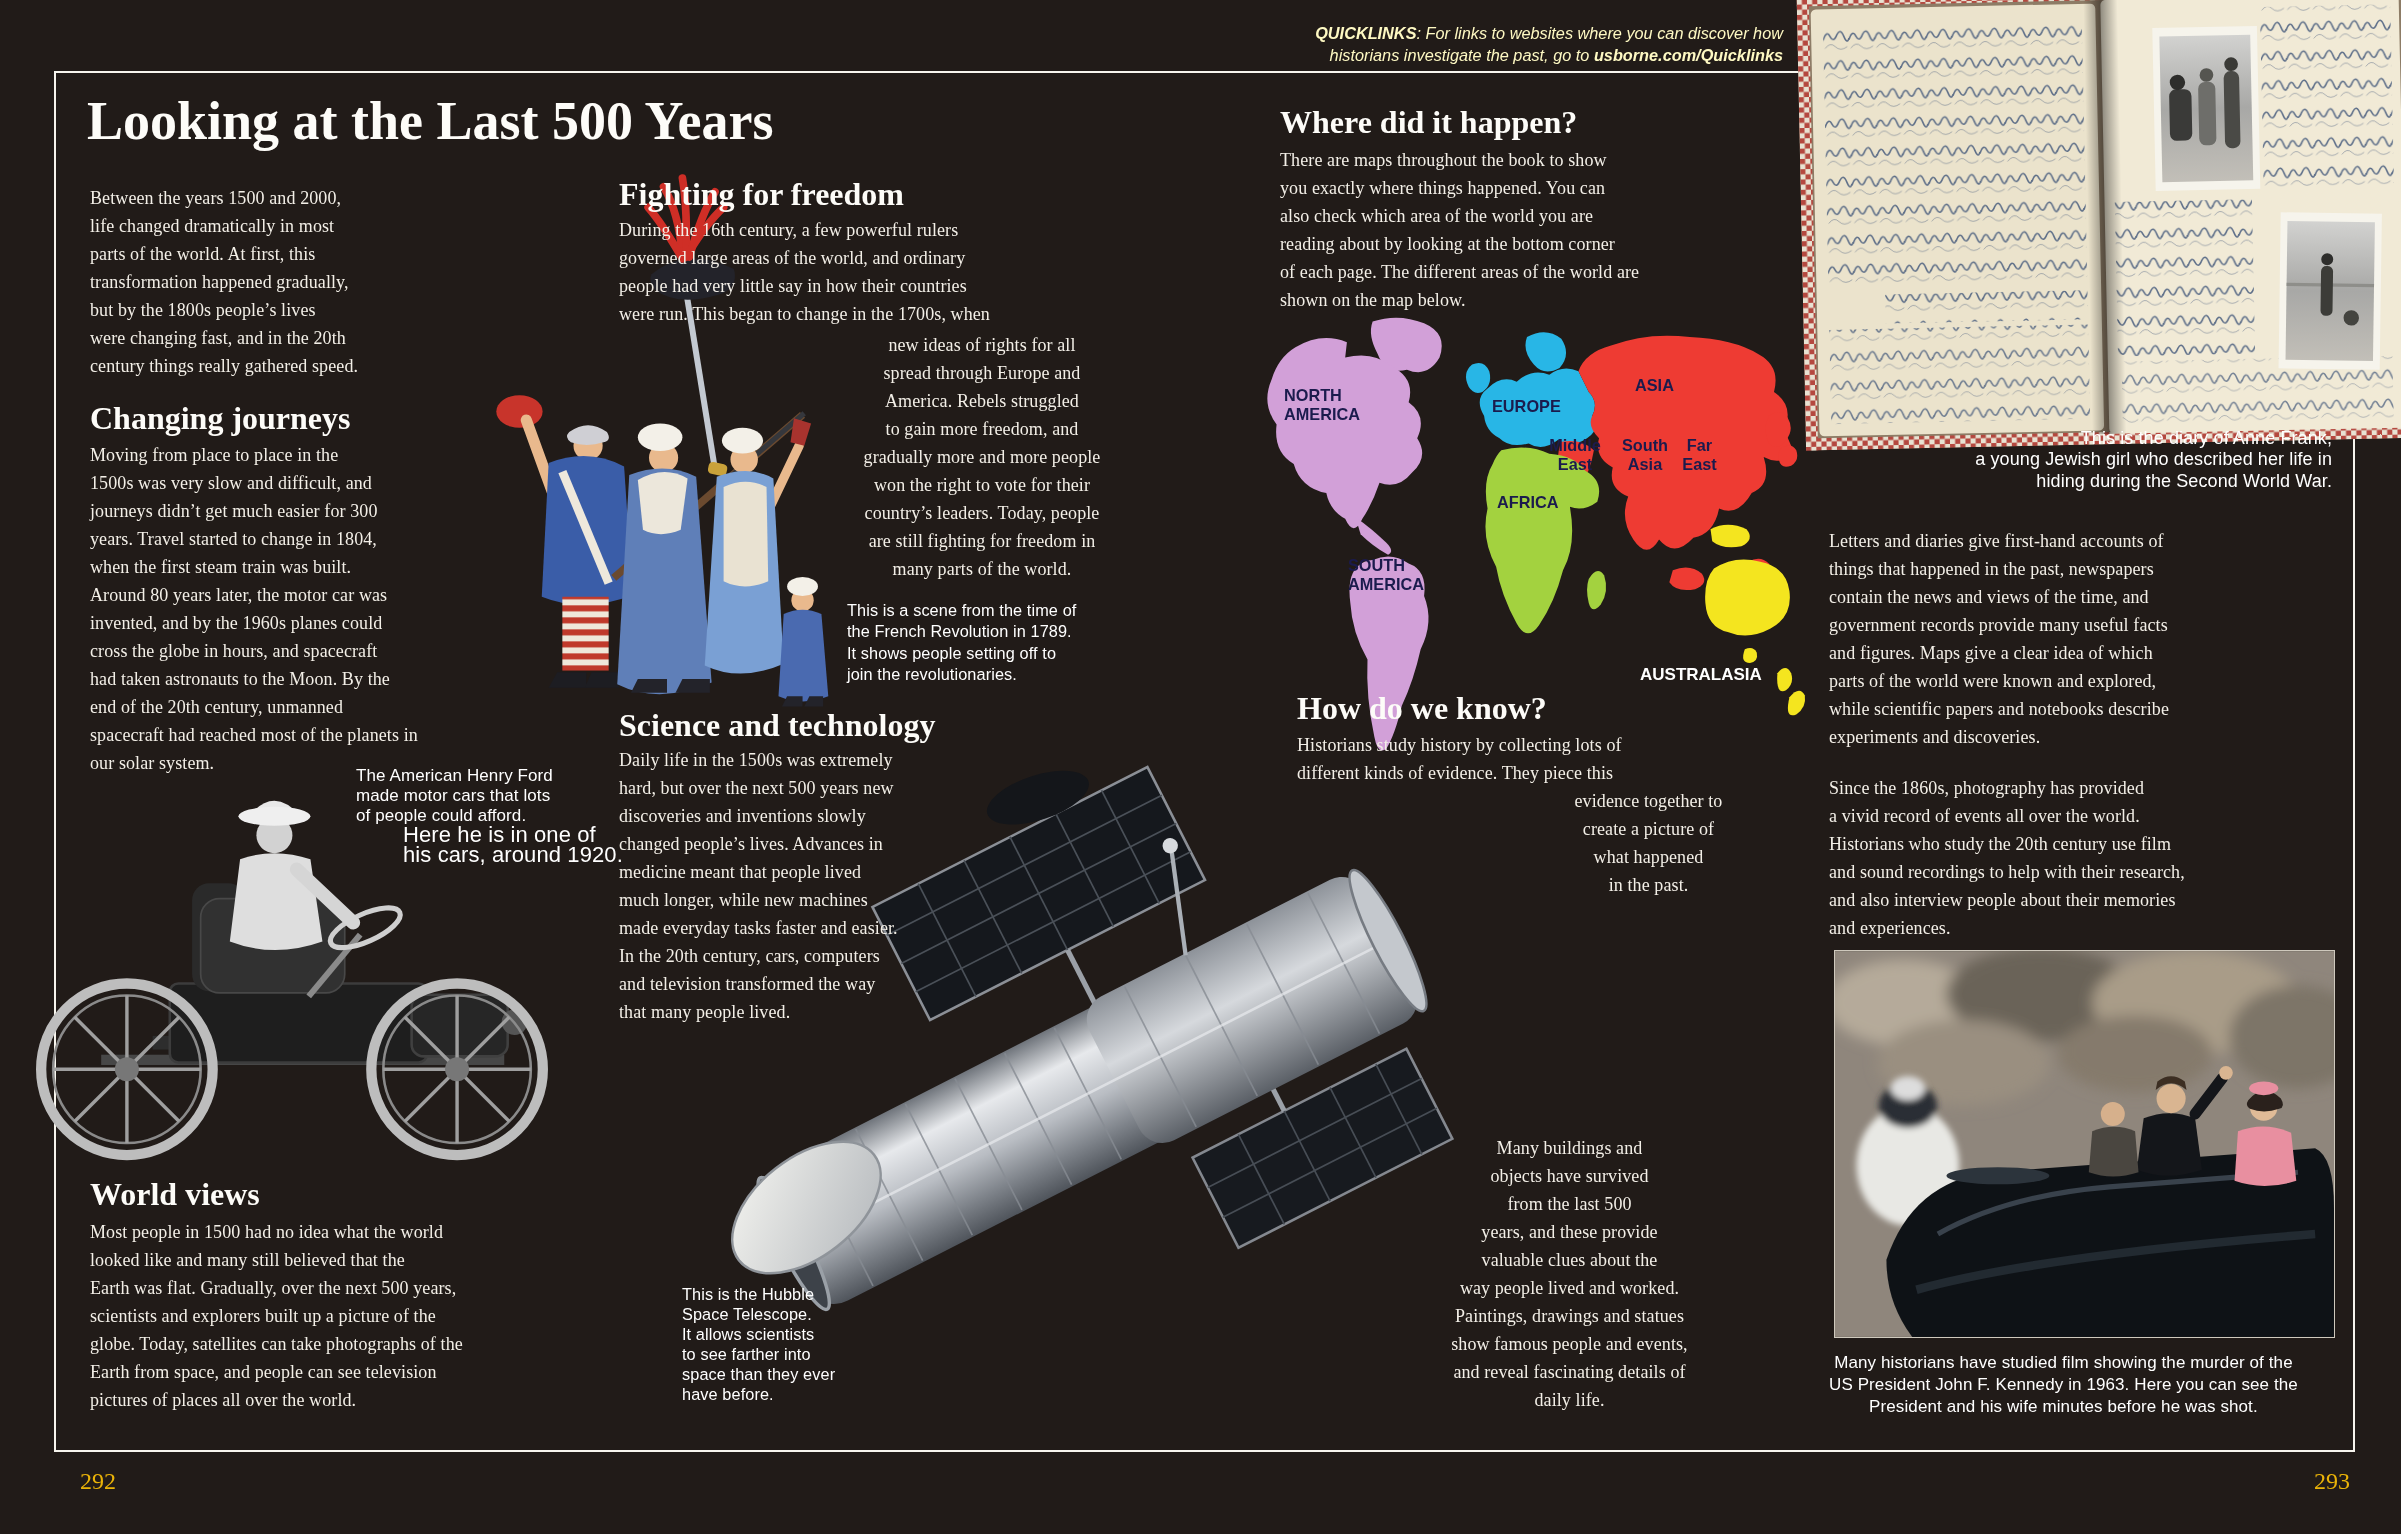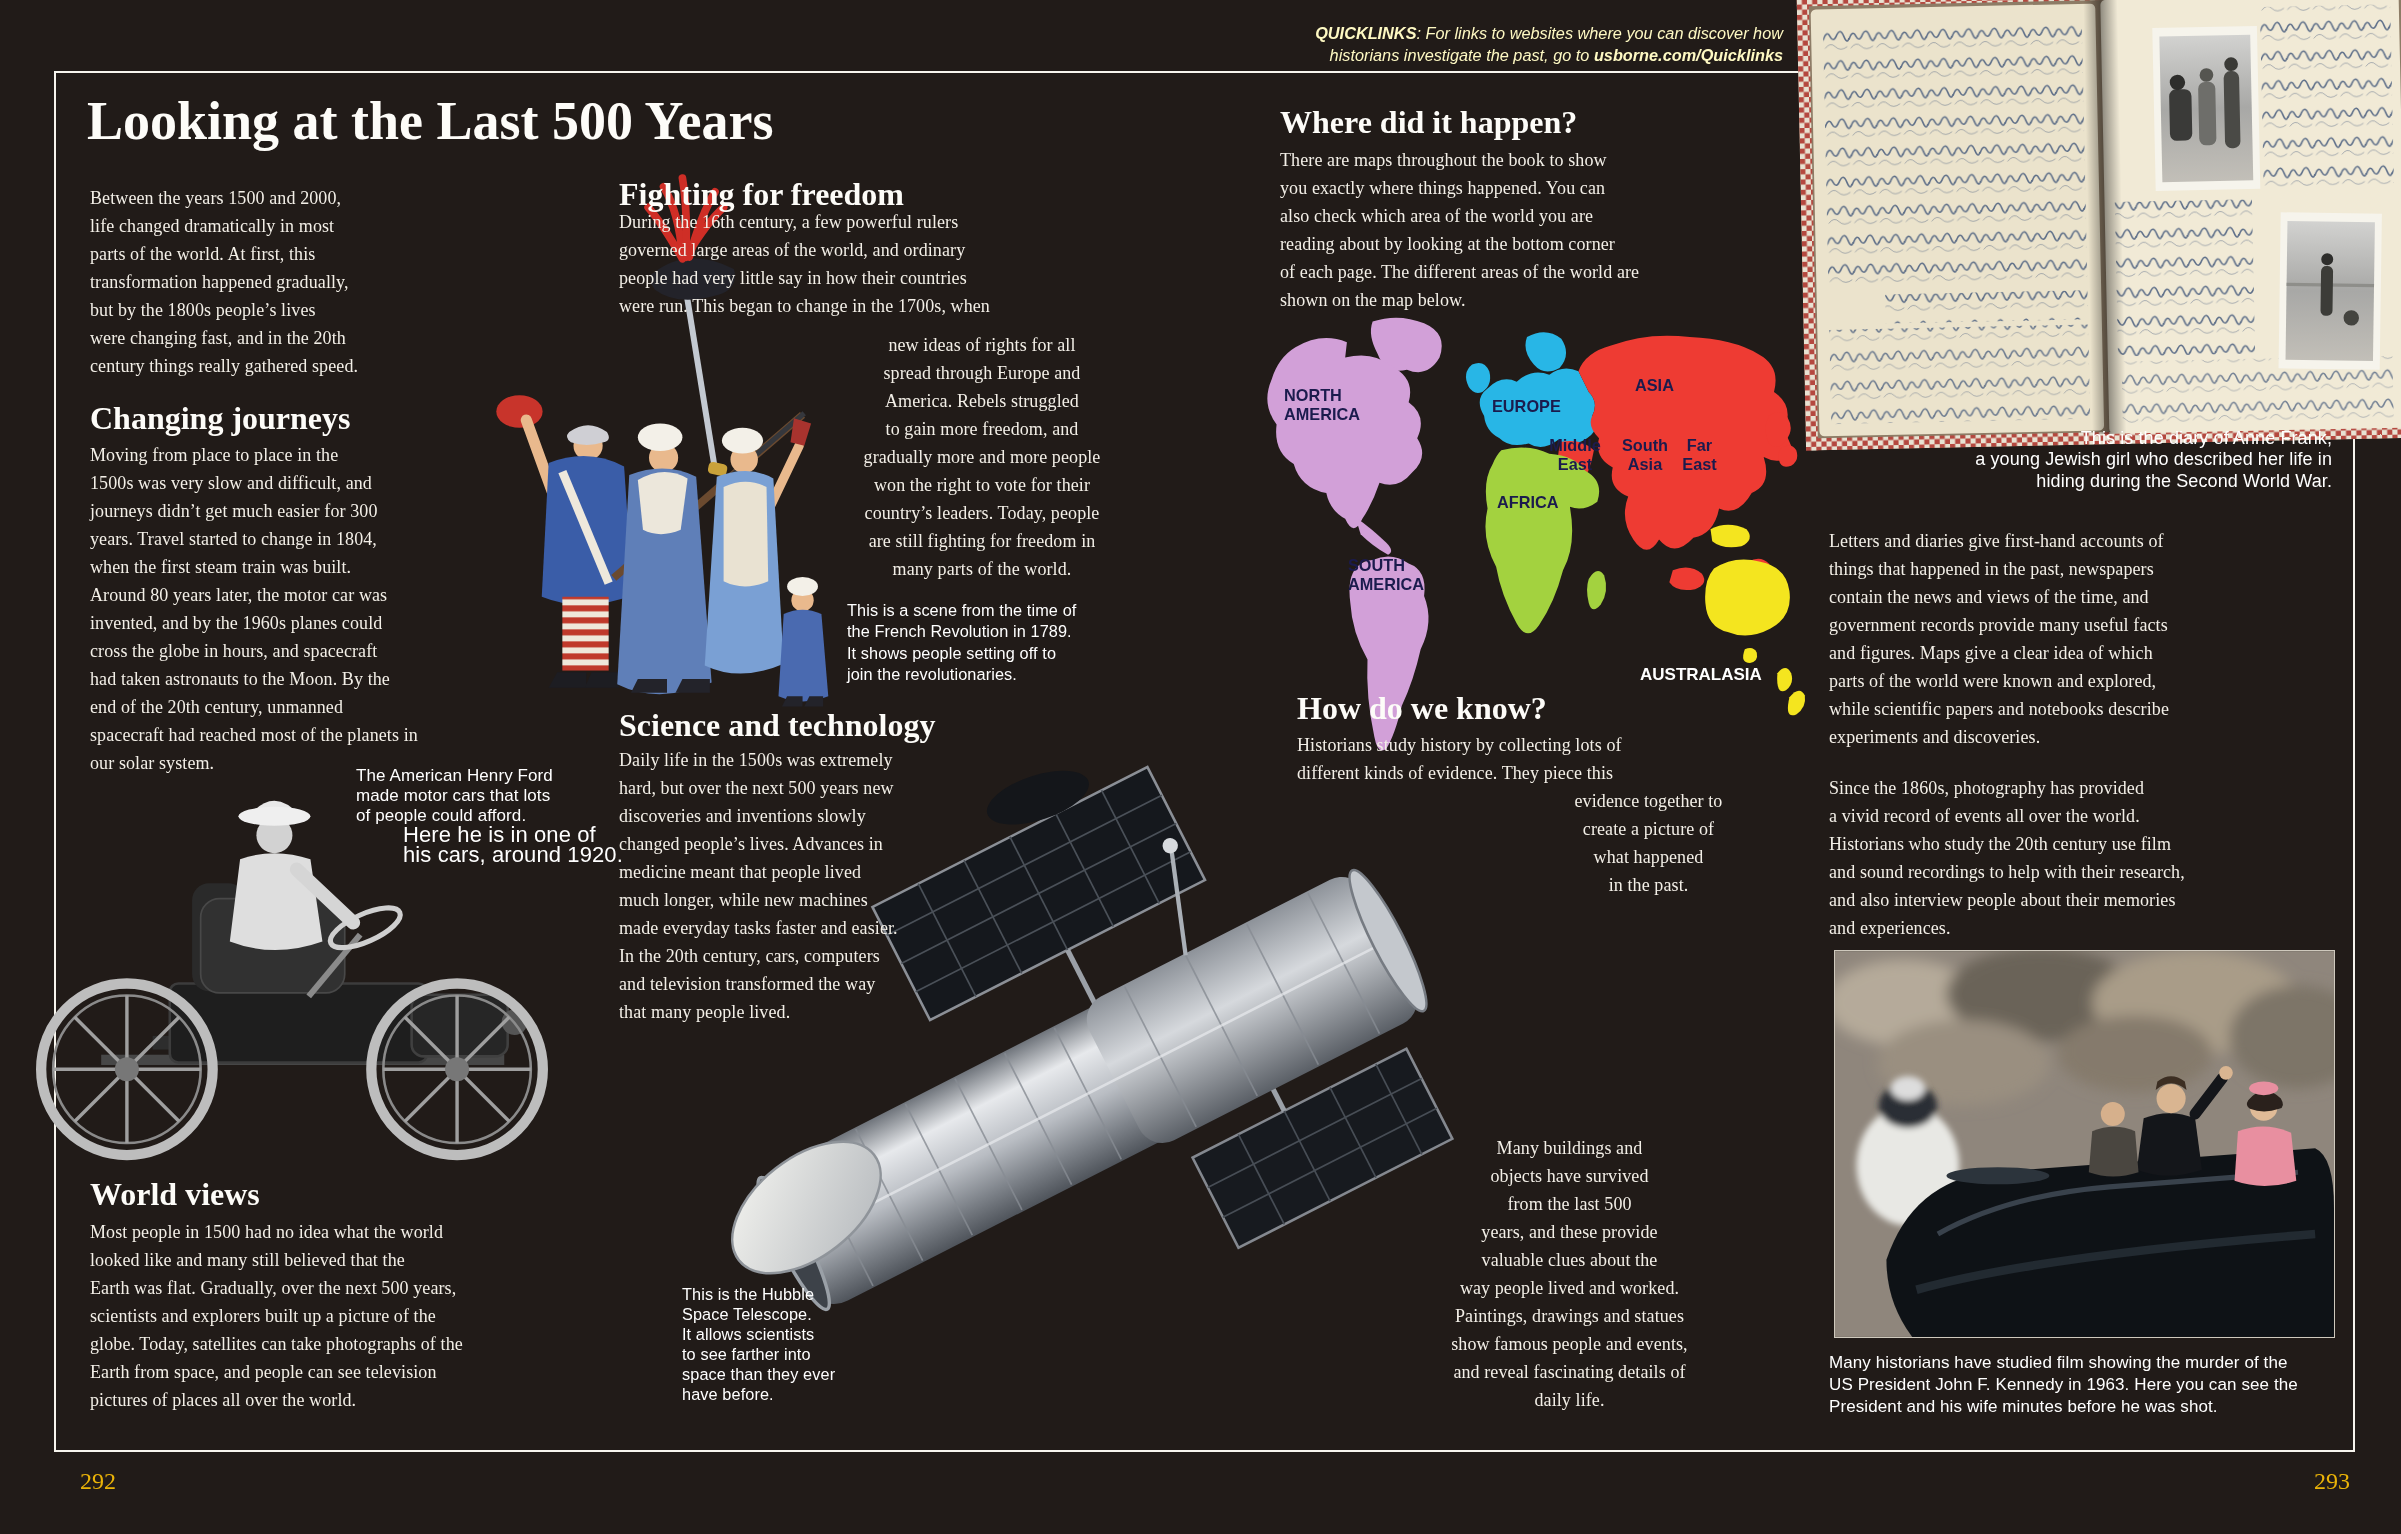--- a/index.html
+++ b/index.html
@@ -128,21 +128,21 @@
 looked like and many still believed that the
 Earth was flat. Gradually, over the next 500 years,
 scientists and explorers built up a picture of the
 globe. Today, satellites can take photographs of the
 Earth from space, and people can see television
 pictures of places all over the world.</div>
 
 <div class="abs pagenum z4" style="left:80px;top:1468px;">292</div>
 
 <div class="abs head z4" style="left:619px;top:177px;">Fighting for freedom</div>
-<div class="abs txt z4" style="left:619px;top:208px;">During the 16th century, a few powerful rulers
+<div class="abs txt z4" style="left:619px;top:216px;">During the 16th century, a few powerful rulers
 governed large areas of the world, and ordinary
 people had very little say in how their countries
 were run. This began to change in the 1700s, when</div>
 <div class="abs txt z4" style="left:806px;top:331px;width:352px;text-align:center;">new ideas of rights for all
 spread through Europe and
 America. Rebels struggled
 to gain more freedom, and
 gradually more and more people
 won the right to vote for their
 country’s leaders. Today, people
@@ -441,21 +441,21 @@
     <path d="M482 174 q18 -22 38 -2 q6 10 -2 12 q-18 6 -34 0 q-6 -4 -2 -10z" fill="#2a211c"></path>
     <ellipse cx="500" cy="160" rx="17" ry="8" fill="#e88fa0"></ellipse>
   </g>
 
   <g>
     <path d="M300 210 q26 -10 50 0 l4 48 q-30 10 -58 0 z" fill="#4a4640"></path>
     <circle cx="324" cy="190" r="14" fill="#d6b08c"></circle>
   </g>
 </svg>
 
-<div class="abs cap z4" style="left:1829px;top:1352px;font-size:17px;line-height:22px;">Many historians have studied film showing the murder of the
+<div class="abs cap z4" style="left:1829px;top:1352px;font-size:17px;line-height:22px;text-align:center;">Many historians have studied film showing the murder of the
 US President John F. Kennedy in 1963. Here you can see the
 President and his wife minutes before he was shot.</div>
 
 <svg class="abs z6" style="left:1801px;top:-12px;transform:rotate(-1.2deg);" width="606" height="463" viewBox="0 0 706 540">
   <defs>
     <pattern id="checker" width="12" height="12" patternUnits="userSpaceOnUse">
       <rect width="12" height="12" fill="#e8e2d2"></rect>
       <rect width="6" height="6" fill="#b4483f"></rect>
         <rect x="6" y="6" width="6" height="6" fill="#b4483f"></rect>
     </pattern>

